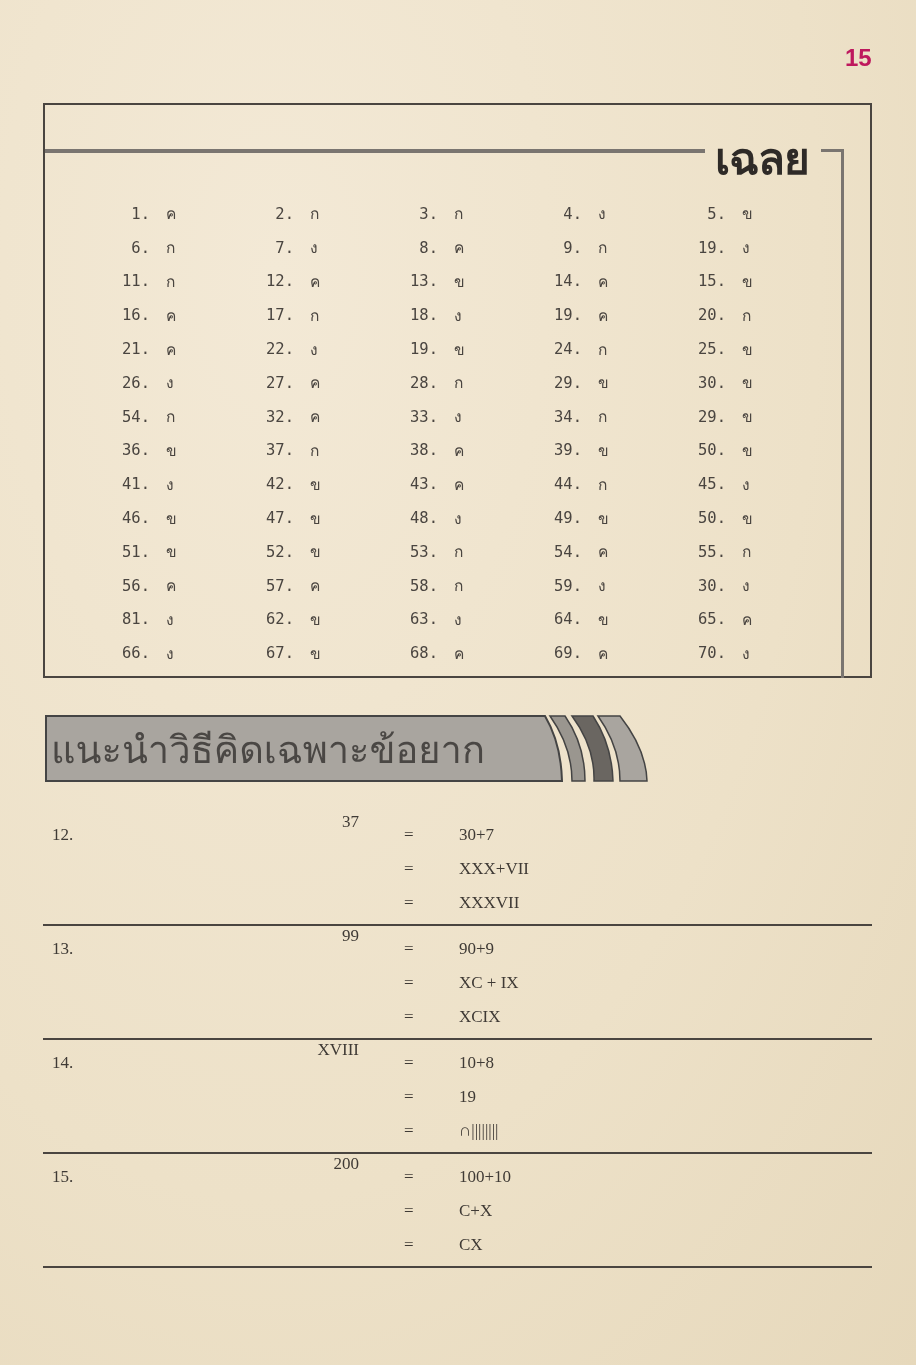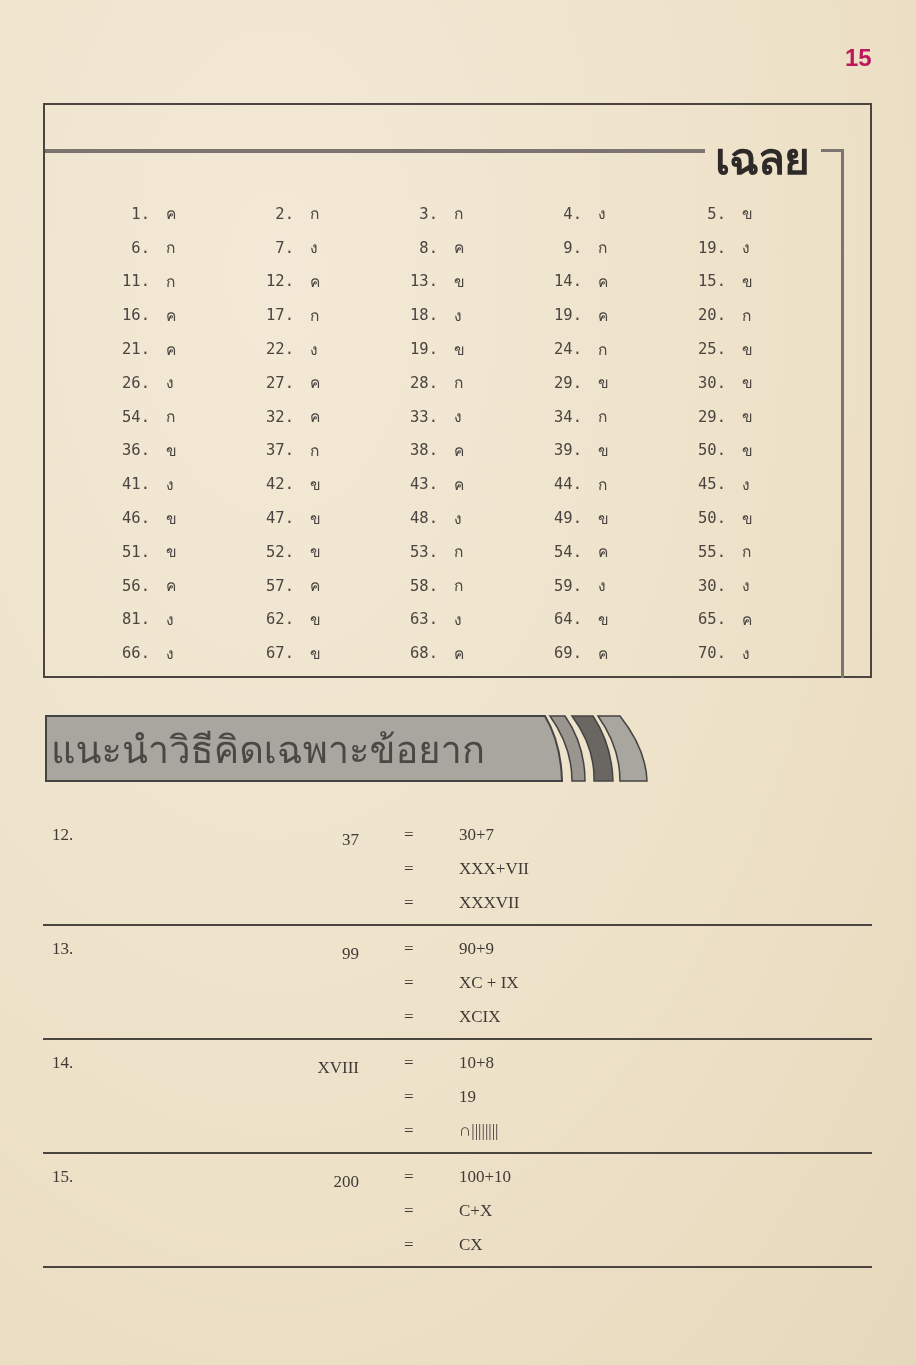--- a/index.html
+++ b/index.html
@@ -68,21 +68,21 @@
   }
   .sol {
     position: relative;
     border-bottom: 2px solid #4a4540;
   }
   .sol-line {
     position: relative; height: 34px;
     font-family: "Liberation Serif", serif; font-size: 17px; color: #3f3a35;
   }
   .sol-num { position: absolute; left: 9px; top: 13px; }
-  .sol-lhs { position: absolute; right: 513px; top: 18px; text-align: left; }
+  .sol-lhs { position: absolute; right: 513px; top: 0; text-align: left; }
   .sol-eq { position: absolute; left: 361px; top: 13px; }
   .sol-rhs { position: absolute; left: 416px; top: 13px; white-space: pre; }
   .sol .spacer { height: 10px; }
 </style>
 </head>
 <body>
 
 <div class="page-num">15</div>
 
 <div class="answer-box">

